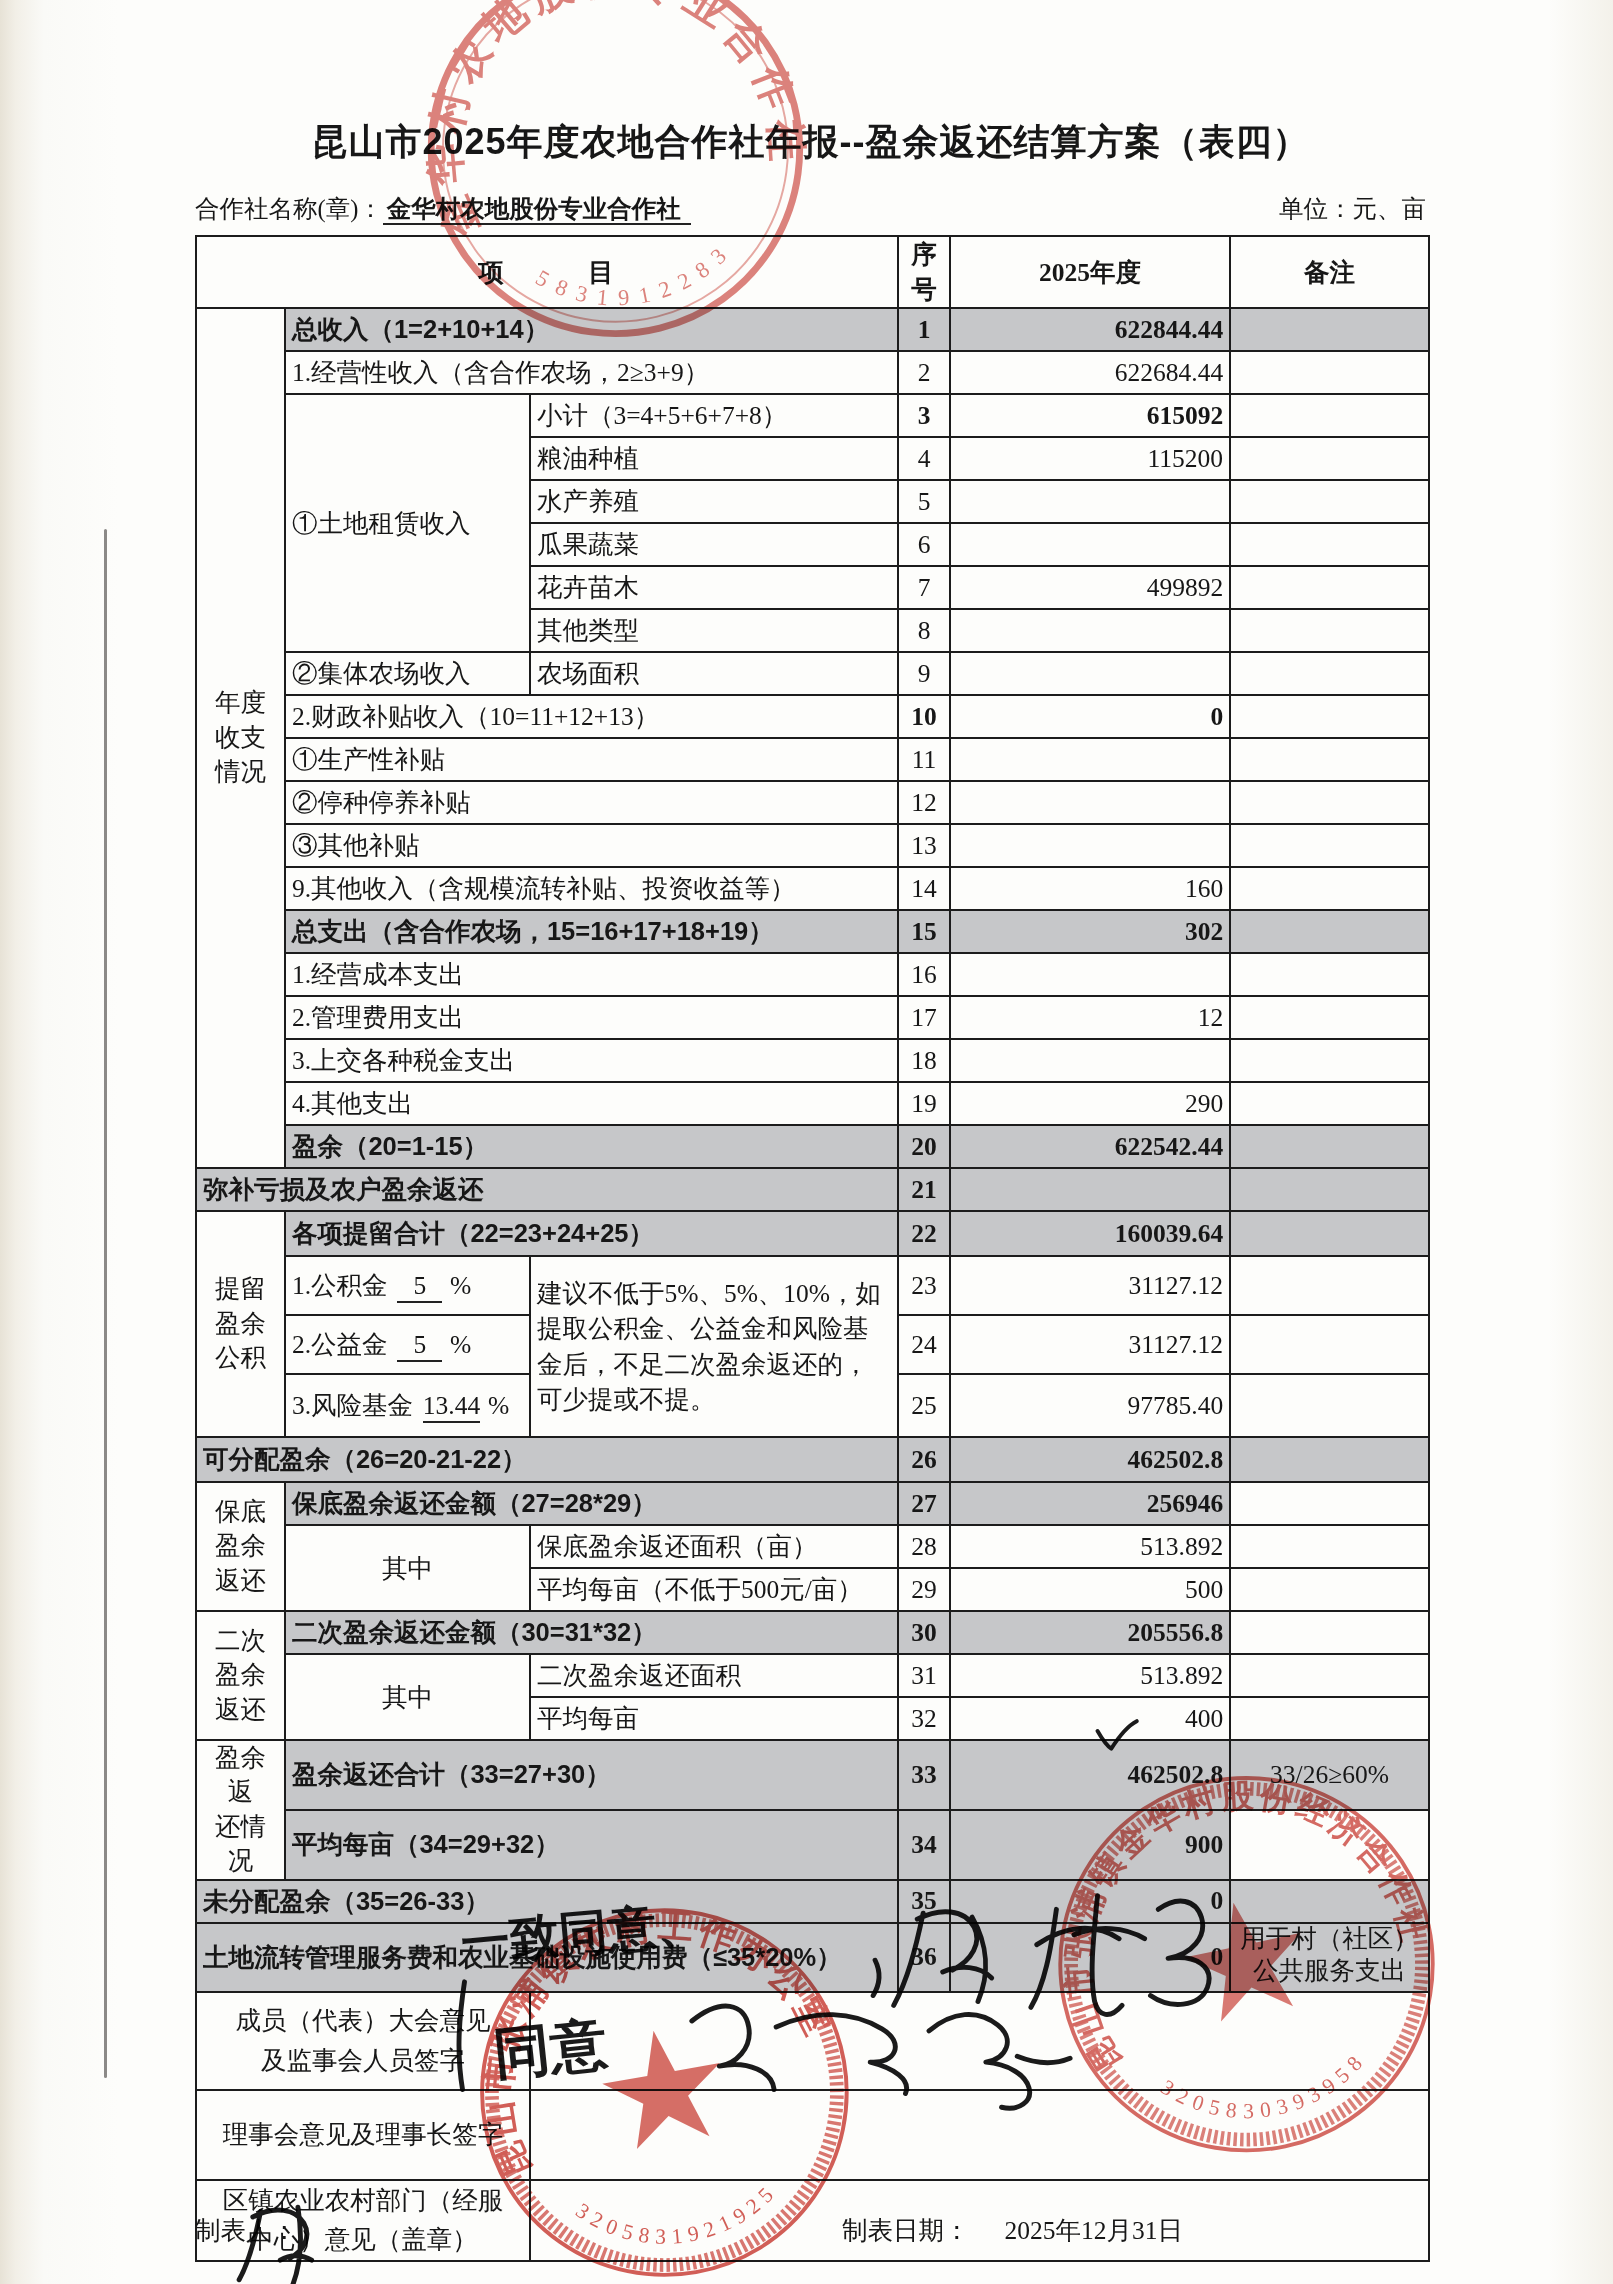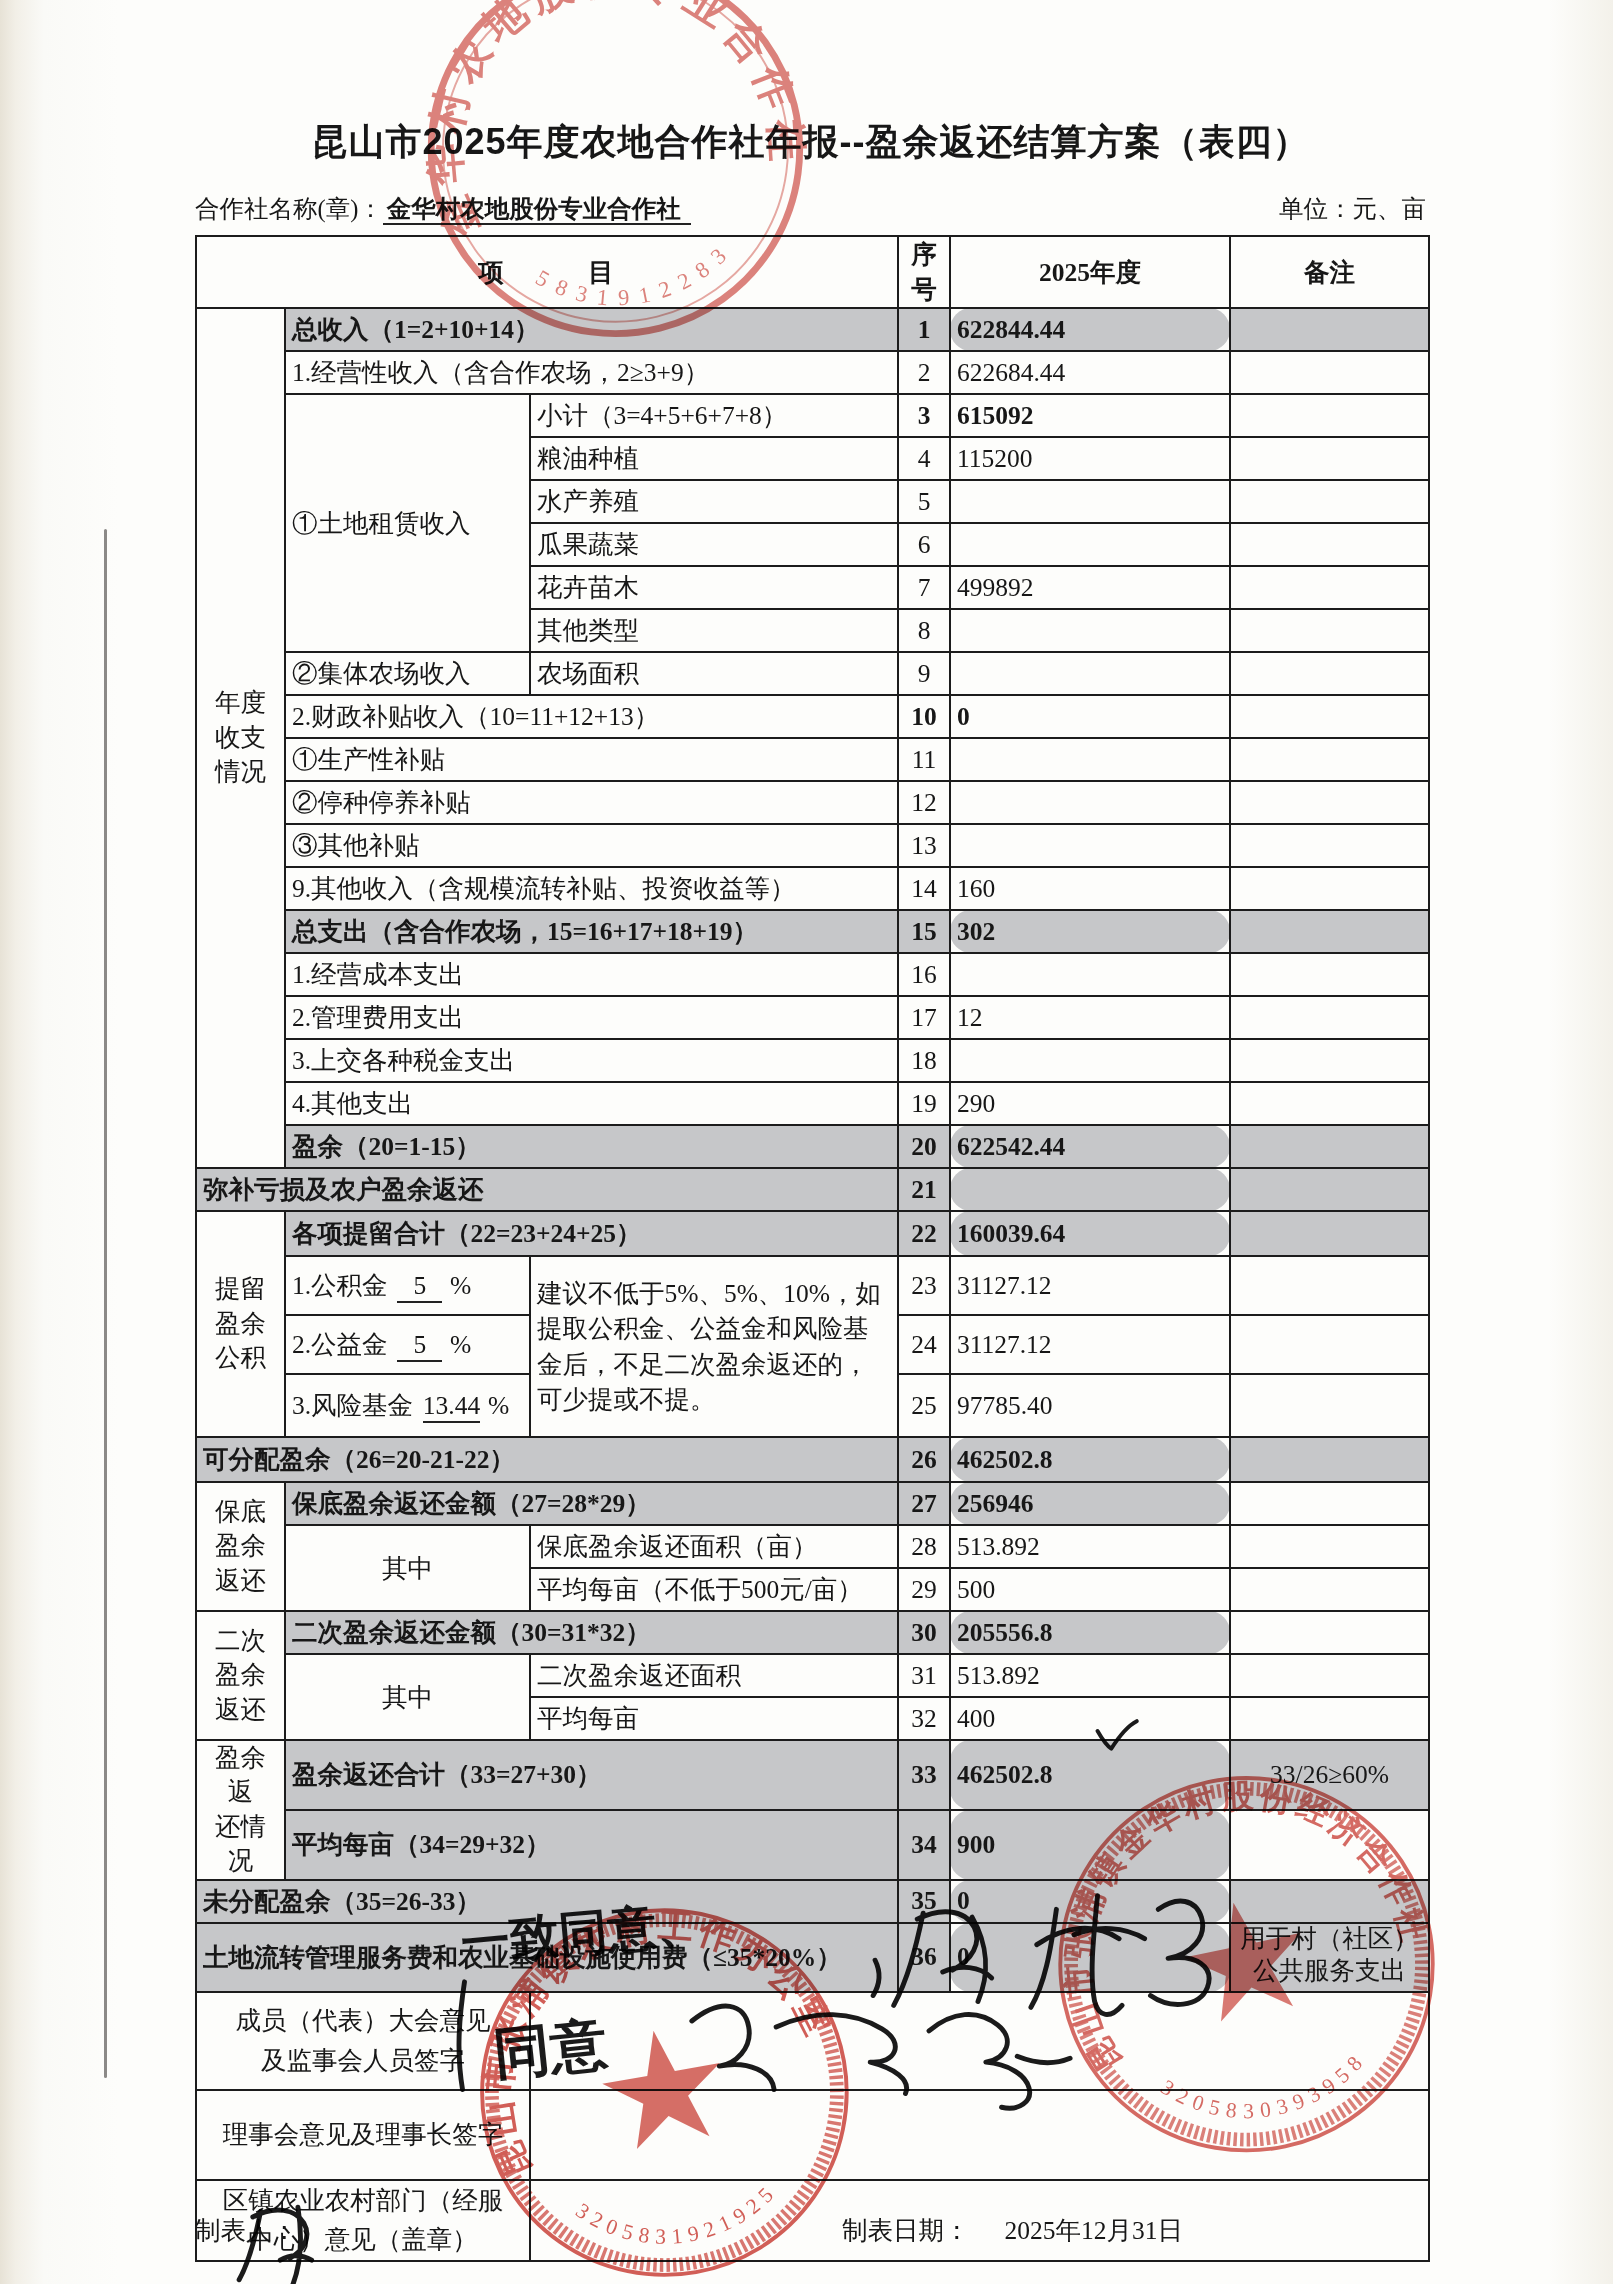--- a/index.html
+++ b/index.html
@@ -42,31 +42,31 @@
   .h38{height:37px}.h44{height:43px}.h46{height:45px}.h60{height:59px}
   .h64{height:63px}.h70{height:69px}.h100{height:98px}.h92{height:90px}.h98{height:76px}
   td.g{background:#c6c7c9;}
   td.hd{font-weight:bold;text-align:center;}
   td.hd-item{font-size:29px;letter-spacing:2px;}
   td.hd-no{font-size:19.6px;padding:0 2px;}
   td.hd-year{font-size:29px;}
   td.hd-rem{font-size:27.4px;}
   td.lbl{text-align:left;padding-left:9.8px;}
   td.b,span.b{font-weight:bold;}
-  td.hei{font-family:Liberation Serif, serif;font-size:24.5px;}
+  td.hei{font-family:Liberation Sans, sans-serif;font-size:24.5px;}
   td.grp{
     text-align:center;white-space:pre-line;line-height:1.35;
     font-size:26.5px;padding:0 2px;font-family:Liberation Serif, serif;
   }
   td.sub{text-align:left;padding-left:11.8px;}
   td.among{text-align:center;}
   td.item{text-align:left;padding-left:9.8px;}
   td.ind{padding-left:59px;}
   td.num{text-align:center;padding:0 2px;}
-  td.val{text-align:left;border-radius:21px;}
+  td.val{text-align:right;}
   td.sm{font-size:18.6px;}
   td.rem{text-align:center;font-size:23.5px;}
   td.remsm{font-size:22.5px;line-height:1.25;padding:2px 5.9px;font-family:Liberation Mono, monospace;}
   td.note{
     font-size:22px;line-height:1.38;text-align:left;padding:3.9px 7.8px;vertical-align:middle;
   }
   span.pnum{
     display:inline-block;min-width:45px;text-align:center;
     border-bottom:2px solid #222;margin:0 7.8px 0 9.8px;
   }

